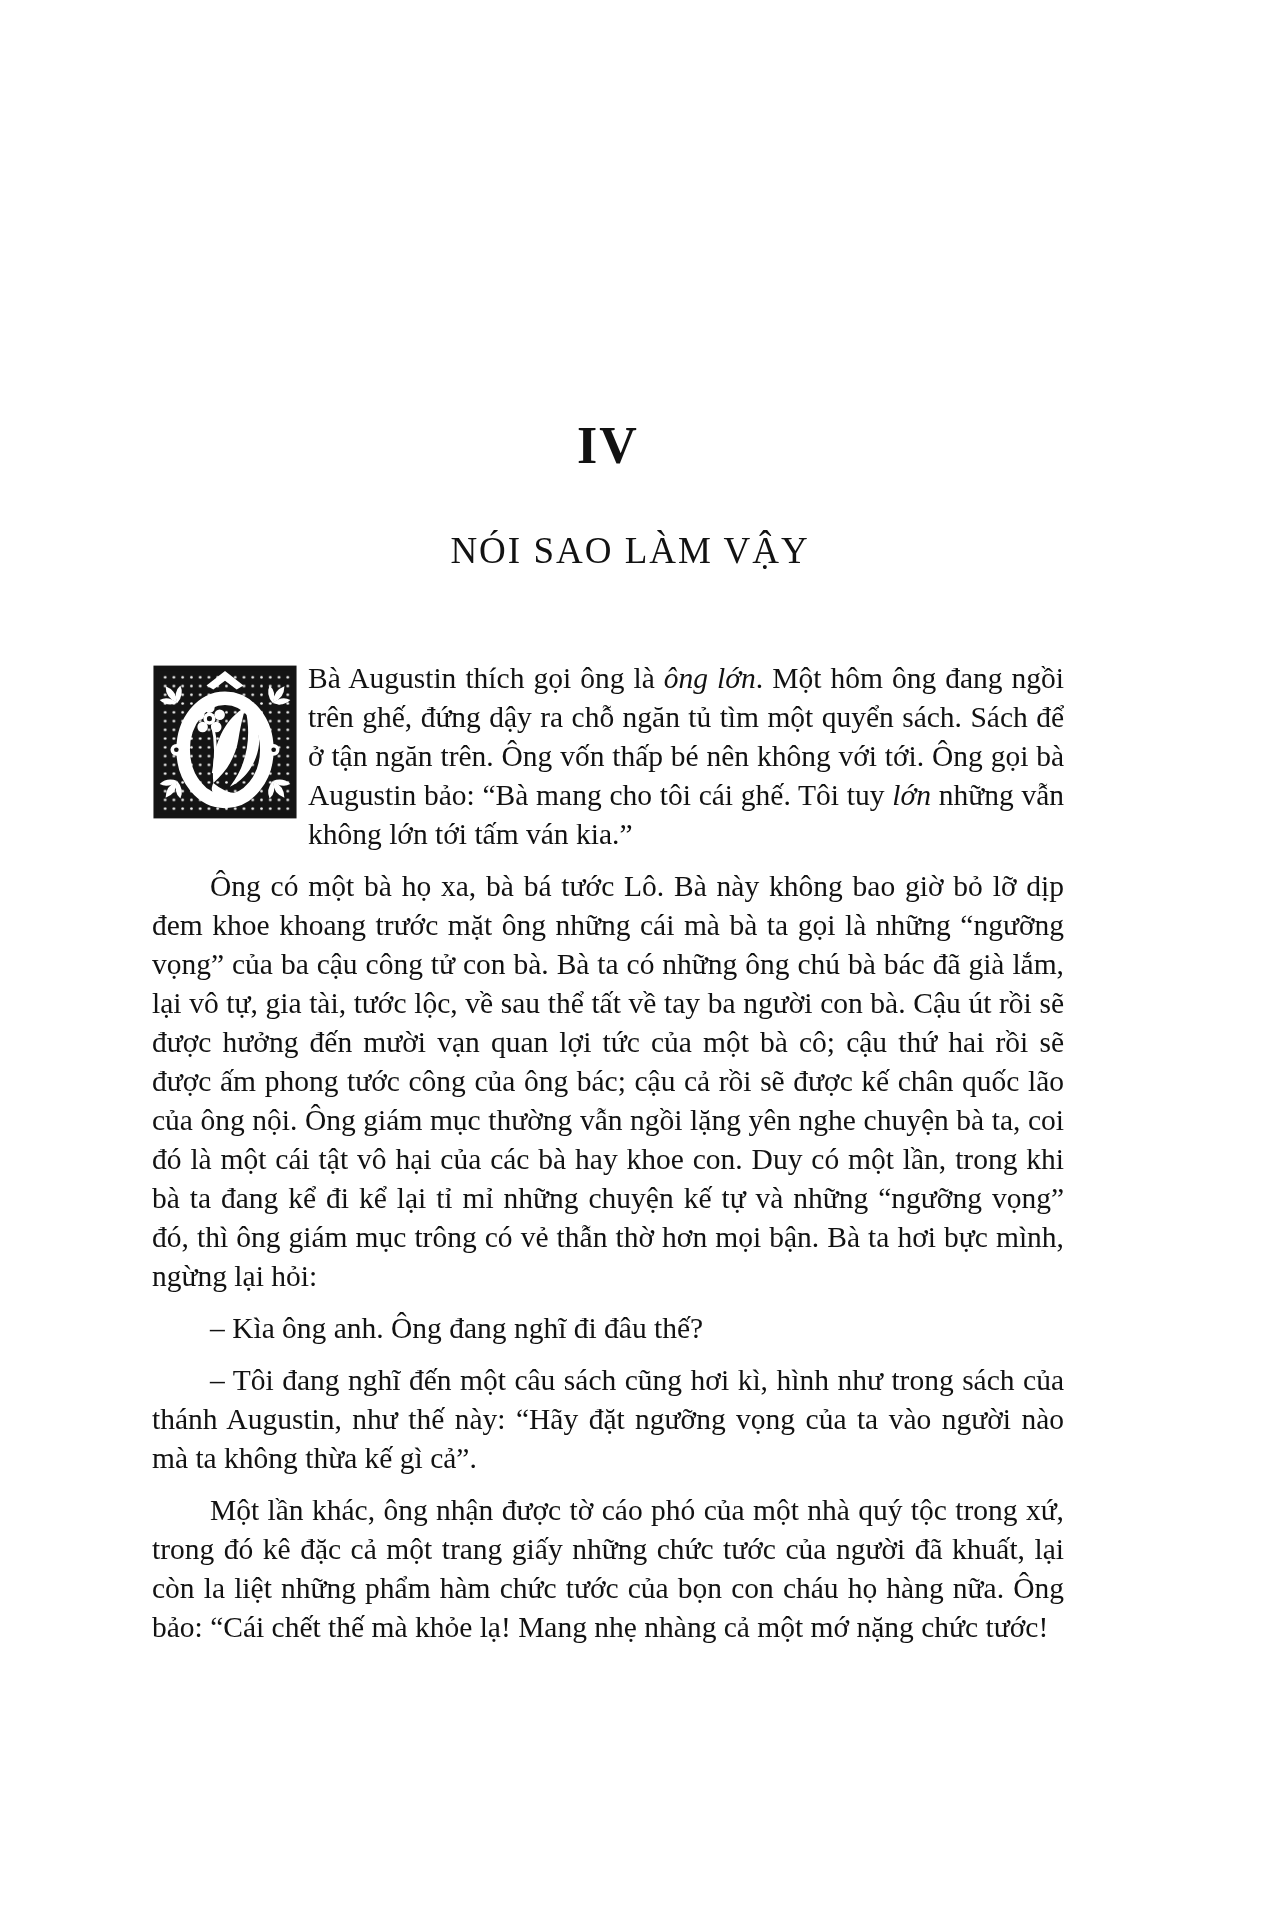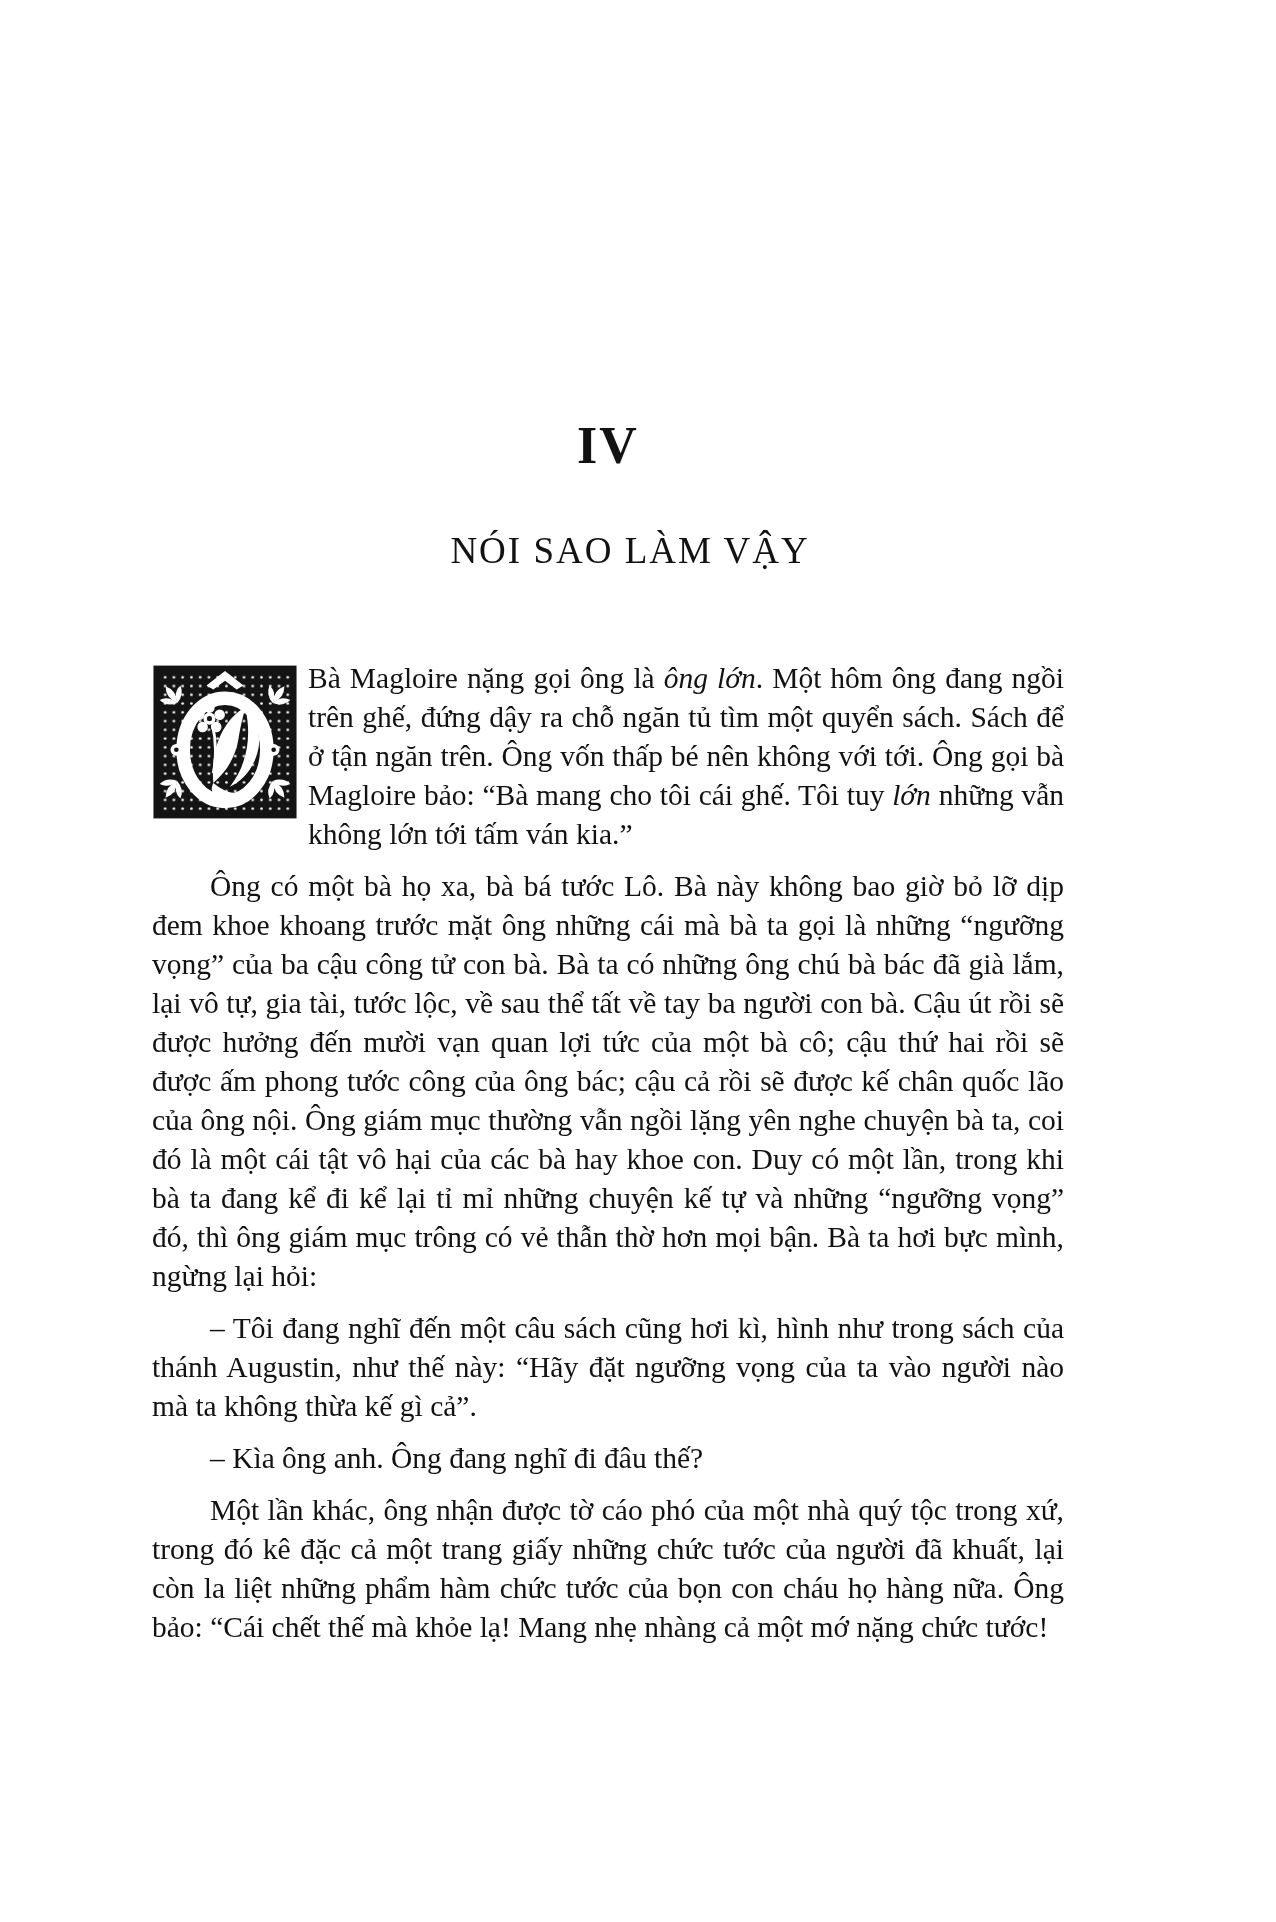--- a/index.html
+++ b/index.html
@@ -113,22 +113,22 @@
           <circle cx="52" cy="64.5" r="5.4" fill="#ffffff"></circle>
           <circle cx="48.5" cy="52" r="5.4" fill="#ffffff"></circle>
           <circle cx="59" cy="56" r="2.6" fill="#141414"></circle>
         </g>
         <path d="M62,62 C66,78 66,96 63,112" stroke="#ffffff" stroke-width="3" fill="none"></path>
       </svg>
 
     </span>
 
     <div class="paragraphs">
-        <p class="after-dropcap"><span>Bà Magloire nặng gọi ông là </span><em>ông lớn</em><span>. Một hôm ông đang ngồi trên ghế, đứng dậy ra chỗ ngăn tủ tìm một quyển sách. Sách để ở tận ngăn trên. Ông vốn thấp bé nên không với tới. Ông gọi bà Magloire bảo: “Bà mang cho tôi cái ghế. Tôi tuy </span><em>lớn</em><span> những vẫn không lớn tới tấm ván kia.”</span></p>
+        <p class="after-dropcap"><span>Bà Augustin thích gọi ông là </span><em>ông lớn</em><span>. Một hôm ông đang ngồi trên ghế, đứng dậy ra chỗ ngăn tủ tìm một quyển sách. Sách để ở tận ngăn trên. Ông vốn thấp bé nên không với tới. Ông gọi bà Augustin bảo: “Bà mang cho tôi cái ghế. Tôi tuy </span><em>lớn</em><span> những vẫn không lớn tới tấm ván kia.”</span></p>
         <p class="indented"><span>Ông có một bà họ xa, bà bá tước Lô. Bà này không bao giờ bỏ lỡ dịp đem khoe khoang trước mặt ông những cái mà bà ta gọi là những “ngưỡng vọng” của ba cậu công tử con bà. Bà ta có những ông chú bà bác đã già lắm, lại vô tự, gia tài, tước lộc, về sau thể tất về tay ba người con bà. Cậu út rồi sẽ được hưởng đến mười vạn quan lợi tức của một bà cô; cậu thứ hai rồi sẽ được ấm phong tước công của ông bác; cậu cả rồi sẽ được kế chân quốc lão của ông nội. Ông giám mục thường vẫn ngồi lặng yên nghe chuyện bà ta, coi đó là một cái tật vô hại của các bà hay khoe con. Duy có một lần, trong khi bà ta đang kể đi kể lại tỉ mỉ những chuyện kế tự và những “ngưỡng vọng” đó, thì ông giám mục trông có vẻ thẫn thờ hơn mọi bận. Bà ta hơi bực mình, ngừng lại hỏi:</span></p>
+        <p class="indented"><span>– Kìa ông anh. Ông đang nghĩ đi đâu thế?</span></p>
         <p class="indented"><span>– Tôi đang nghĩ đến một câu sách cũng hơi kì, hình như trong sách của thánh Augustin, như thế này: “Hãy đặt ngưỡng vọng của ta vào người nào mà ta không thừa kế gì cả”.</span></p>
-        <p class="indented"><span>– Kìa ông anh. Ông đang nghĩ đi đâu thế?</span></p>
         <p class="indented"><span>Một lần khác, ông nhận được tờ cáo phó của một nhà quý tộc trong xứ, trong đó kê đặc cả một trang giấy những chức tước của người đã khuất, lại còn la liệt những phẩm hàm chức tước của bọn con cháu họ hàng nữa. Ông bảo: “Cái chết thế mà khỏe lạ! Mang nhẹ nhàng cả một mớ nặng chức tước!</span></p>
       </div>
 
   </section>
 
 </div>
 
 </body></html>

